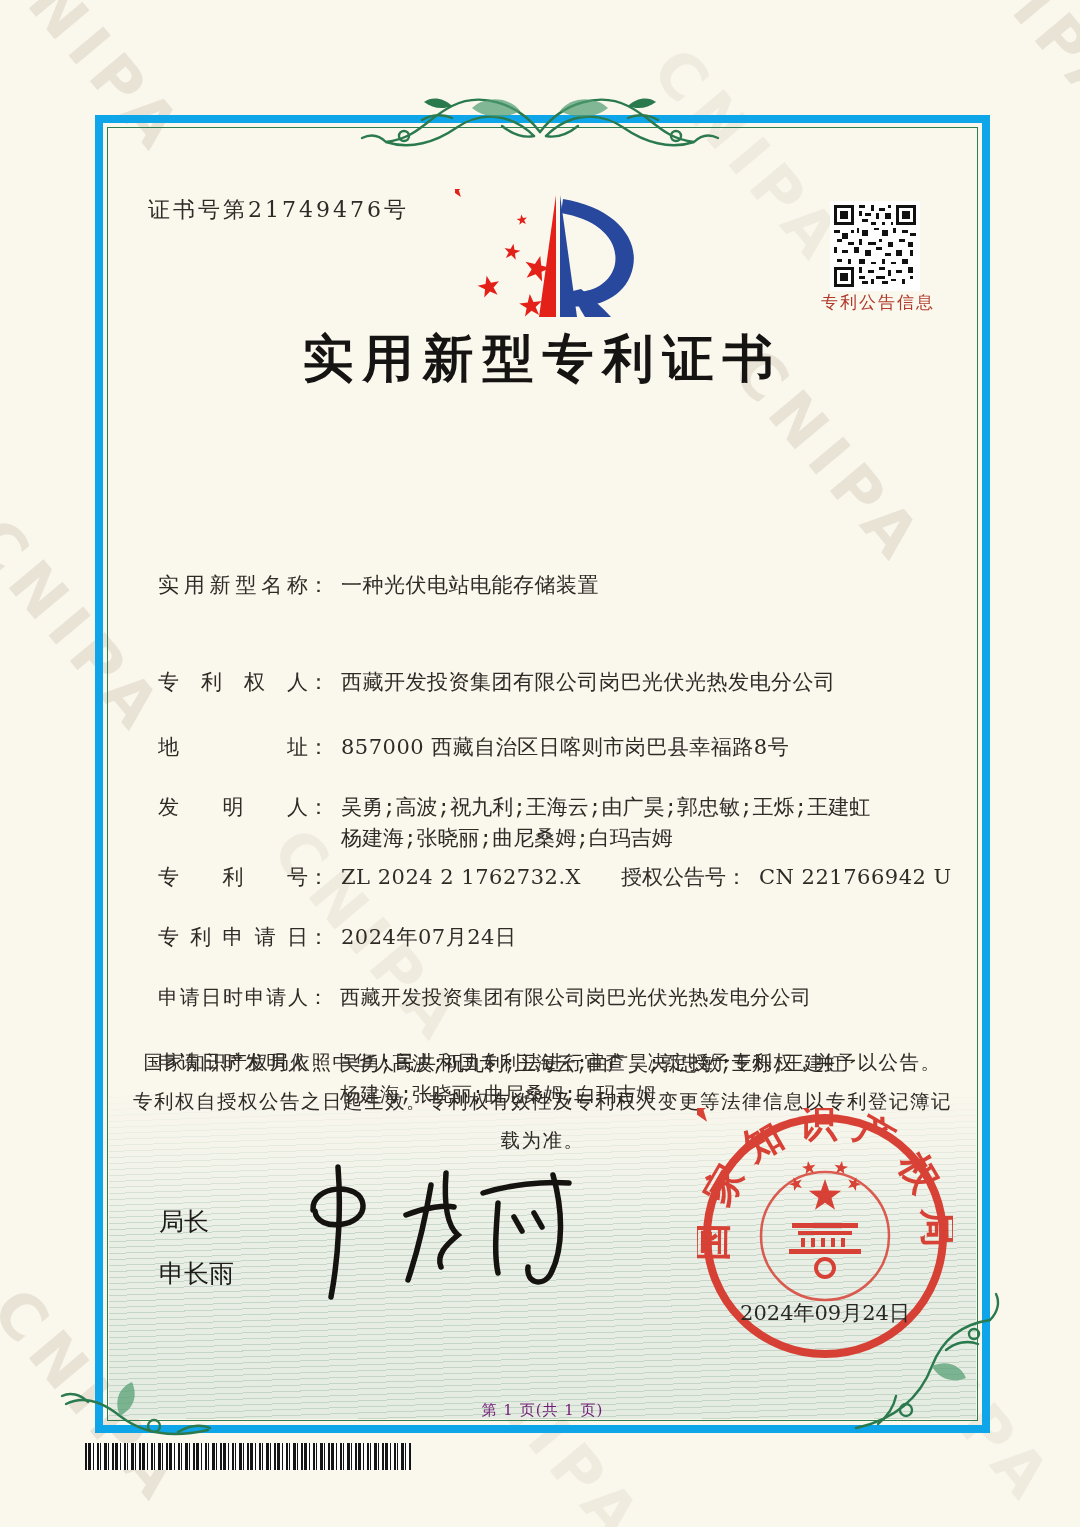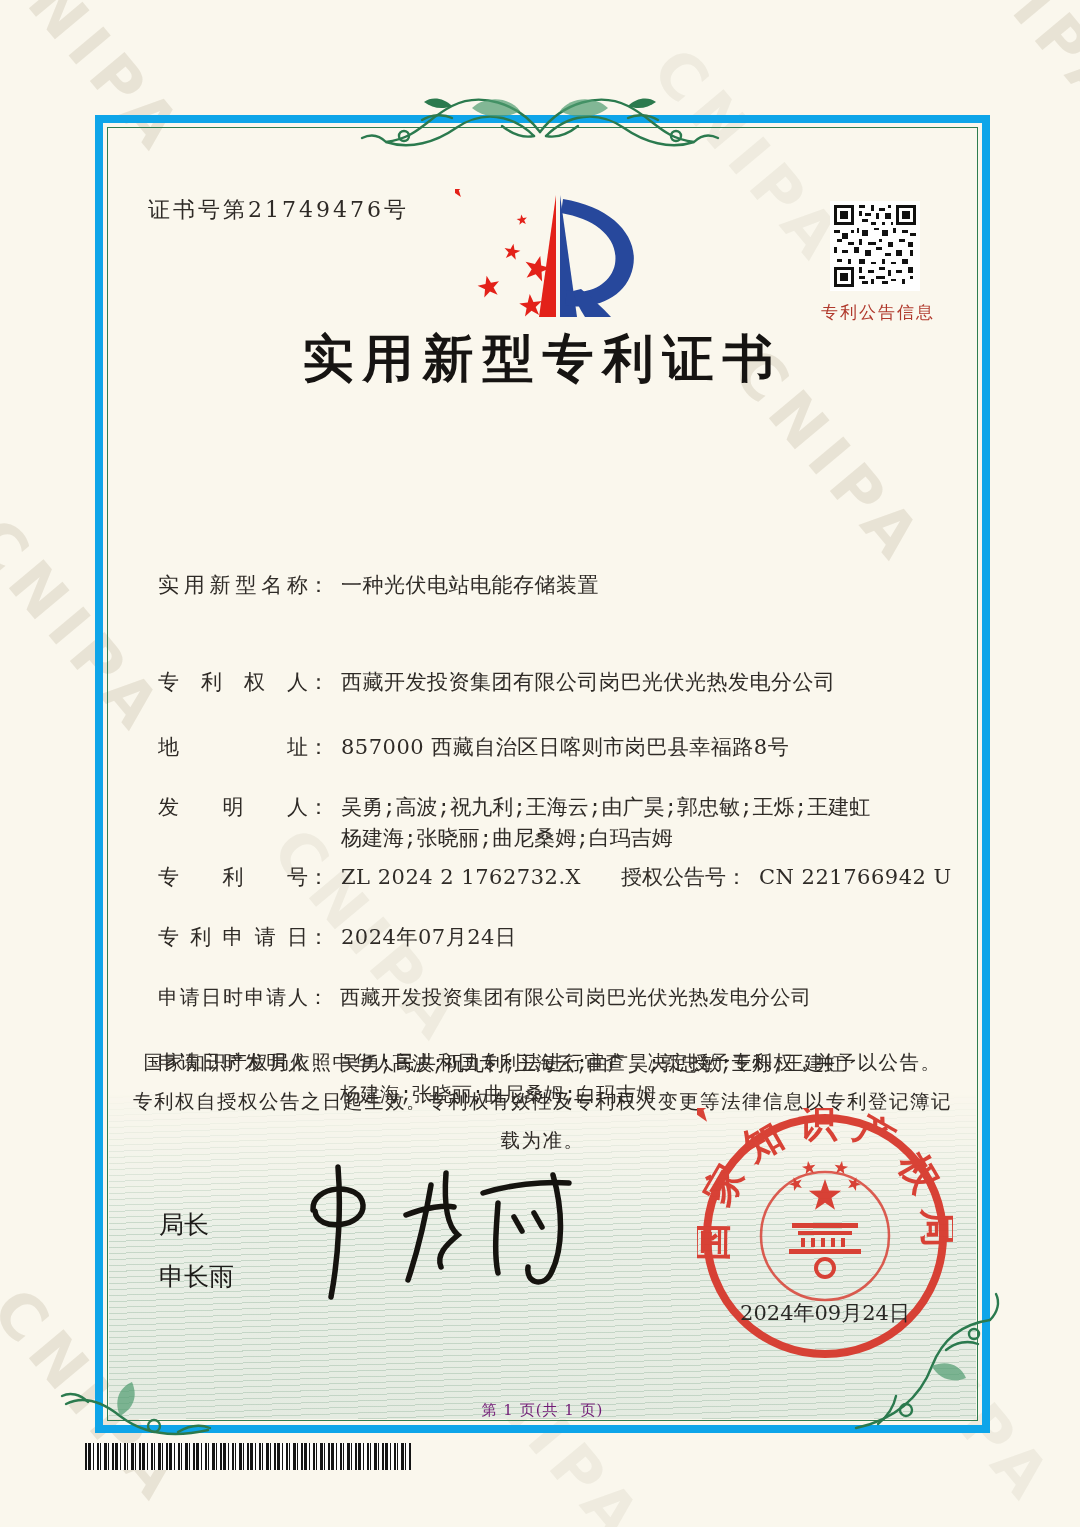--- a/index.html
+++ b/index.html
@@ -41,21 +41,21 @@
     mask-image:linear-gradient(180deg, rgba(0,0,0,0) 0, #000 140px);
   }
 
   .cert-no { position:absolute; left:45px; top:72px; font-size:22px; letter-spacing:3px; color:#2e2a26; }
 
   .logo { position:absolute; left:352px; top:66px; }
 
   .qr { position:absolute; left:727px; top:78px; width:90px; height:90px; background:#fff; padding:4px; }
   .qr svg { width:100%; height:100%; }
   .qr-caption {
-    position:absolute; left:700px; top:178px; width:150px; text-align:center;
+    position:absolute; left:700px; top:168px; width:150px; text-align:center;
     font-size:17px; letter-spacing:2px; color:#b0392c;
   }
 
   .title {
     position:absolute; left:0; top:202px; width:100%; text-align:center;
     font-size:51px; font-weight:bold; letter-spacing:9px; color:#161412;
   }
 
   .row { position:absolute; left:55px; font-size:21px; color:#2f2b27; white-space:nowrap; }
   .flabel {
@@ -66,21 +66,21 @@
   .colon { display:inline-block; margin-right:12px; }
   .val { letter-spacing:0.5px; }
   .val-lines { display:inline-block; vertical-align:top; line-height:31px;font-family:Liberation Mono, monospace; }
   .col2 { position:absolute; left:463px; top:0; white-space:nowrap;text-align:right; }
 
   .statement {
     position:absolute; left:30px; right:30px; top:920px; text-align:center;
     font-size:19.5px; letter-spacing:1.5px; color:#2e2a26; line-height:39px;
   }
 
-  .signatory { position:absolute; left:56px; top:1075px; font-family:Liberation Sans, sans-serif; font-size:25px; color:#1d1b19; line-height:52px; }
+  .signatory { position:absolute; left:56px; top:1075px; font-family:Liberation Mono, monospace; font-size:25px; color:#1d1b19; line-height:52px; }
   .signature { position:absolute; left:188px; top:1032px; }
 
   .seal { position:absolute; left:594px; top:985px; width:256px; height:256px; opacity:0.94; }
 
   .footer { position:absolute; left:0; width:100%; top:1278px; text-align:center; font-size:15px; color:#701a75; letter-spacing:1px; }
 
   .barcode {
     position:absolute; left:85px; top:1443px; width:326px; height:27px;
     background:repeating-linear-gradient(90deg,
       #141414 0 2px, #fdfdfd 2px 3px,

